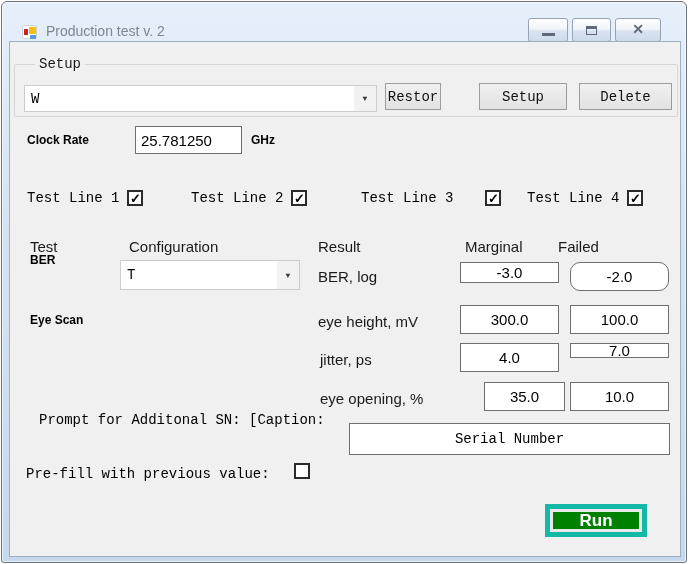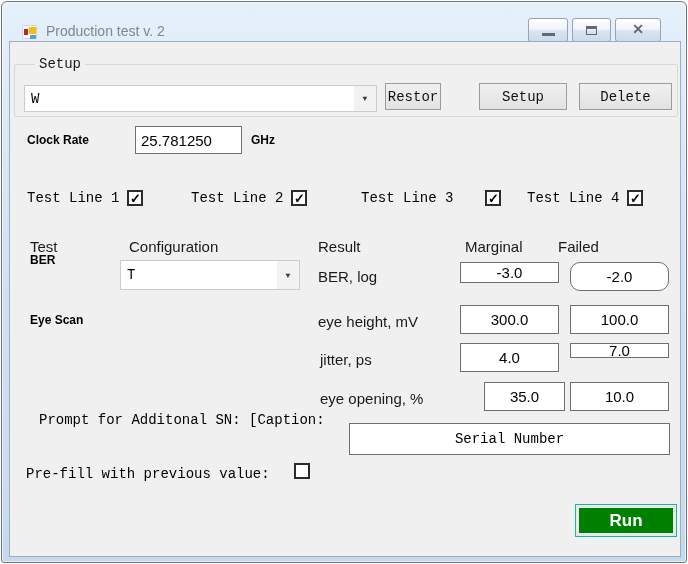--- a/index.html
+++ b/index.html
@@ -58,21 +58,21 @@
   .bold15{font-size:12px;font-weight:bold;color:#000;}
   .lbl15{font-size:15px;color:#1a1a1a;}
   .lbl14m{font-size:14px;color:#000;}
 
   .cbrow{display:flex;align-items:center;gap:8px;}
   .cb{
     width:16px;height:16px;background:#fff;border:2px solid #2b2b2b;
     display:flex;align-items:center;justify-content:center;
     font-size:13px;font-weight:bold;color:#000;line-height:1;
   }
-  .run-outer{border:1px solid #14b8a6;background:#e9e9e9;padding:3px;margin-left:30px;}
+  .run-outer{border:5px solid #14b8a6;background:#e9e9e9;padding:3px;}
   .run-inner{width:100%;height:100%;background:#008000;color:#ffffff;
     display:flex;align-items:center;justify-content:center;
     font-size:17px;font-weight:bold;}
 </style>
 </head>
 <body>
 
 <div class="window">
 
   <div class="titlebar">

